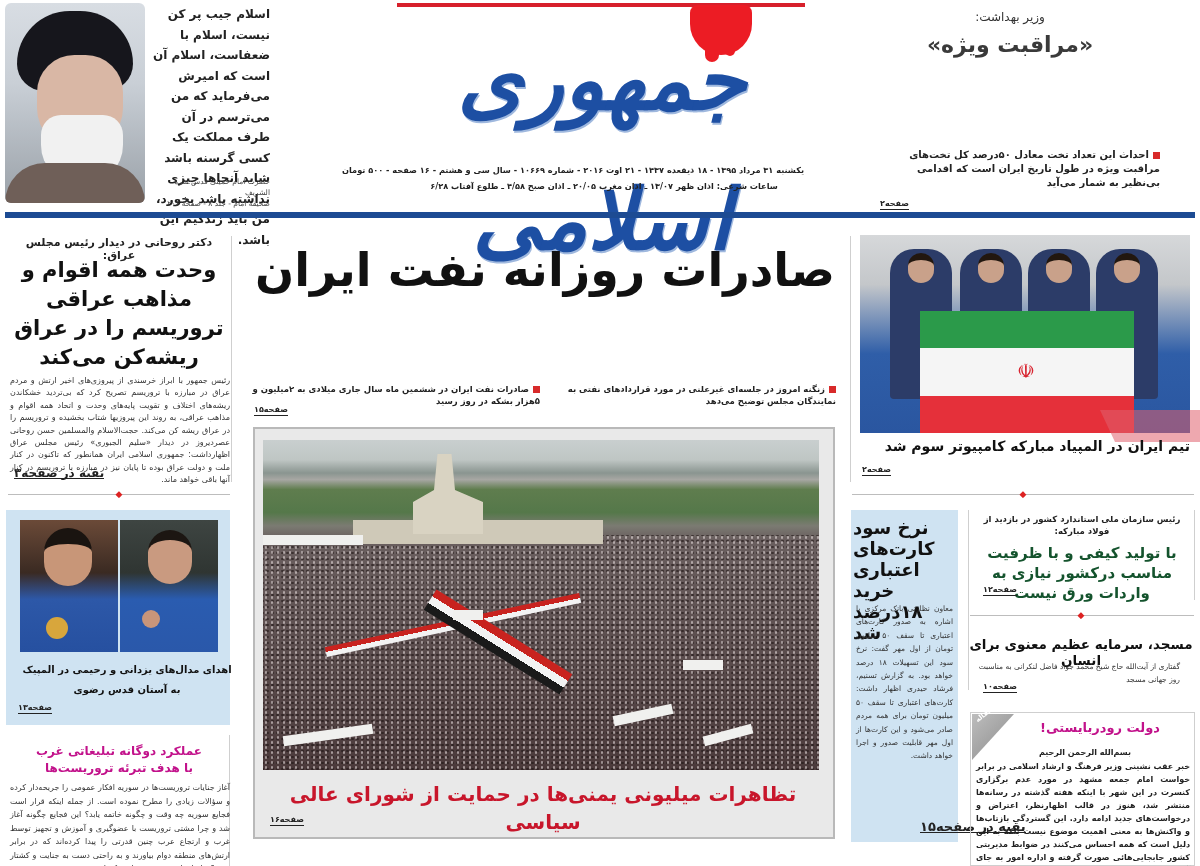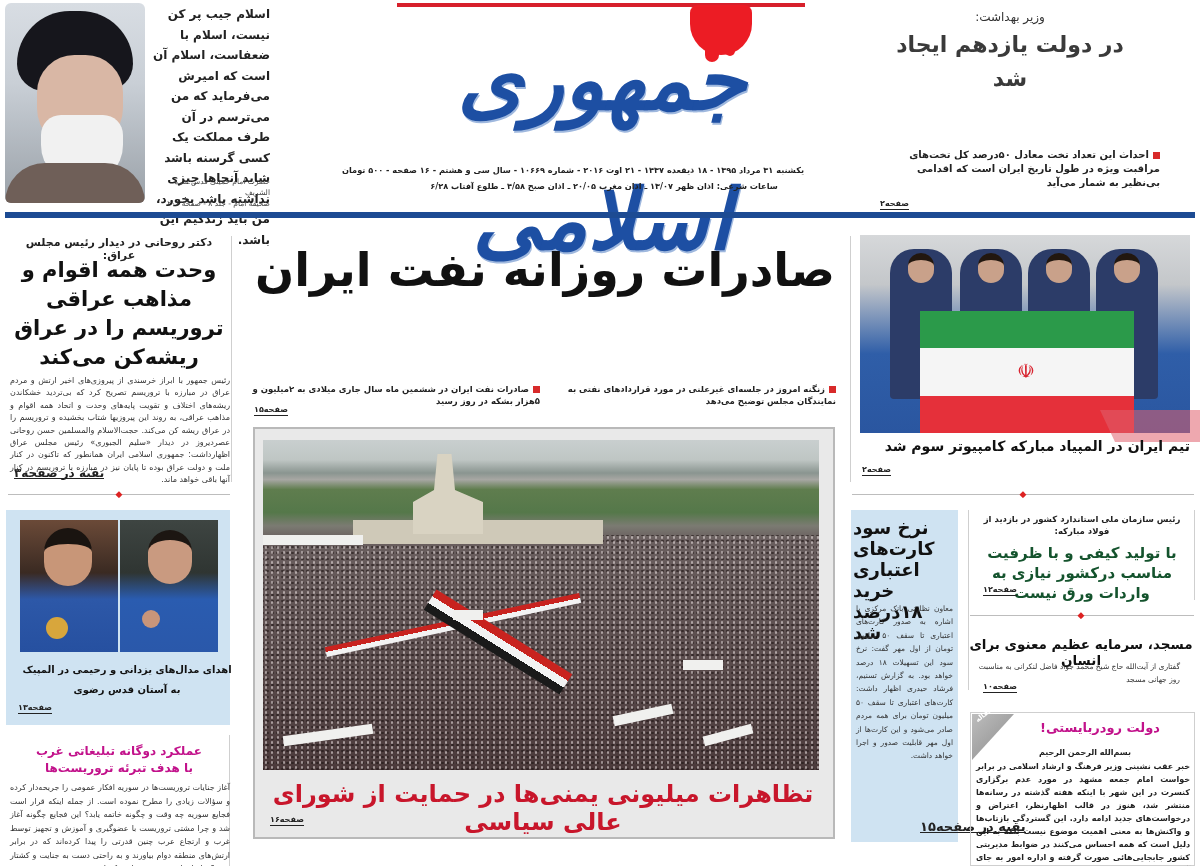--- a/index.html
+++ b/index.html
@@ -65,21 +65,21 @@
     background:
       linear-gradient(180deg, #c9cfcf 0%, #bfc6c4 6%, #8a9590 10%, #a7a7a3 12%, #5f7d4e 15%, #55784a 22%, #7b7b72 26%, #6a5f5f 30%, #4b3a3b 100%); }
   .crowd .texture { position: absolute; left: 0; top: 95px; width: 556px; height: 235px;
     background-image: radial-gradient(circle, rgba(240,230,230,0.55) 1px, transparent 1.5px), radial-gradient(circle, rgba(30,20,20,0.6) 1px, transparent 1.5px);
     background-size: 6px 5px, 5px 6px; background-position: 0 0, 2px 3px; }
   .crowd .monument { position: absolute; left: 150px; top: 14px; width: 70px; height: 80px; background: #d9d3c2; clip-path: polygon(35% 0, 55% 0, 60% 45%, 100% 60%, 100% 100%, 0 100%, 0 60%, 30% 45%); }
   .crowd .plaza { position: absolute; left: 90px; top: 80px; width: 250px; height: 24px; background: #cfc9b8; }
   .crowd .flag1 { position: absolute; left: 155px; top: 190px; width: 160px; height: 24px; transform: rotate(32deg); background: linear-gradient(180deg, #c8231f 0 33%, #f2f2f2 33% 66%, #1a1a1a 66%); }
   .crowd .flag2 { position: absolute; left: 60px; top: 180px; width: 260px; height: 10px; transform: rotate(-12deg); background: linear-gradient(180deg, #c8231f 0 50%, #f2f2f2 50%); }
   .crowd .banner { position: absolute; background: #f0f0ee; height: 10px; }
-  .crowd-cap { left: 258px; top: 780px; width: 570px; text-align: center; font-size: 24px; line-height: 28px; font-weight: bold; color: #c8162b; }
+  .crowd-cap { left: 258px; top: 780px; width: 570px; text-align: center; font-size: 20px; line-height: 28px; font-weight: bold; color: #c8162b; }
   .crowd-ref { left: 262px; top: 815px; margin-left: 8px; }
 
   
   .team-photo { left: 860px; top: 235px; width: 330px; height: 198px; overflow: hidden; background: linear-gradient(180deg, #d6d8da 0%, #c4c7ca 25%, #2f5ea8 60%, #2a56a0 100%); }
   .team-photo .person { position: absolute; top: 14px; width: 62px; height: 150px; background: #2c3c68; border-radius: 24px 24px 4px 4px; }
   .team-photo .phead { position: absolute; top: 4px; width: 26px; height: 30px; border-radius: 13px; background: #c9a18a; border-top: 7px solid #22170f; }
   .team-photo .flag { position: absolute; left: 60px; top: 76px; width: 214px; height: 122px; background: linear-gradient(180deg, #2b9a4a 0 30%, #f5f5f5 30% 70%, #e5303a 70%); }
   .team-photo .emblem { position: absolute; left: 155px; top: 124px; width: 22px; height: 24px; color: #d8232f; font-size: 20px; line-height: 24px; text-align: center; font-weight: bold; }
   .watermark { left: 1100px; top: 410px; width: 100px; height: 32px; background: rgba(224,96,110,0.55); clip-path: polygon(0 0, 100% 0, 100% 100%, 15% 100%); }
   .team-cap { left: 862px; top: 438px; width: 328px; text-align: right; font-size: 14px; font-weight: bold; color: #111; }
@@ -125,21 +125,21 @@
 <div class="abs logo-bar"></div>
 <div class="abs logo-blob"></div>
 <div class="abs logo-drip1"></div>
 <div class="abs logo-drip2"></div>
 <div class="abs logo">جمهوری اسلامی</div>
 <div class="abs dateline">یکشنبه ۳۱ مرداد ۱۳۹۵ - ۱۸ ذیقعده ۱۴۳۷ - ۲۱ اوت ۲۰۱۶ - شماره ۱۰۶۶۹ - سال سی و هشتم - ۱۶ صفحه - ۵۰۰ تومان</div>
 <div class="abs prayertimes">ساعات شرعی: اذان ظهر ۱۳/۰۷ ـ اذان مغرب ۲۰/۰۵ ـ اذان صبح ۴/۵۸ ـ طلوع آفتاب ۶/۲۸</div>
 
 <div class="abs topright-kicker">وزیر بهداشت:</div>
 <div class="abs topright-head">
-  <div>در دولت یازدهم ایجاد شد</div>
+  <div>«مراقبت ویژه»</div>
 </div>
 <div class="abs topright-lead">
   <span class="bullet"></span><span>احداث این تعداد تخت معادل ۵۰درصد کل تخت‌های مراقبت ویژه در طول تاریخ ایران است که اقدامی بی‌نظیر به شمار می‌آید</span>
   <div style="text-align:left;margin-top:6px;"><span class="page-ref">صفحه۲</span></div>
 </div>
 
 <div class="abs rule-blue"></div>
 
 <div class="abs vline" style="left:231px;top:236px;height:246px;"></div>
 <div class="abs vline" style="left:850px;top:236px;height:246px;"></div>

